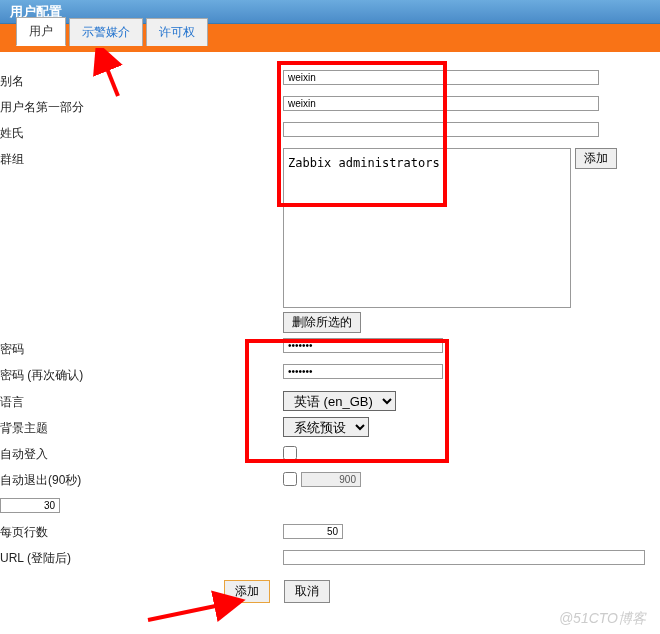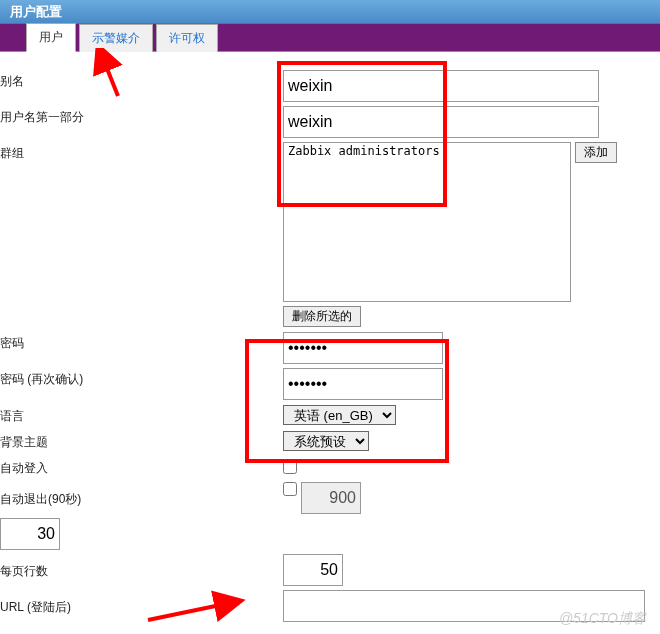--- a/index.html
+++ b/index.html
@@ -18,25 +18,25 @@
       height: 24px;
       line-height: 24px;
       color: #fff;
       font-weight: bold;
       padding-left: 10px;
       font-size: 13px;
       border-bottom: 1px solid #3a7ab0;
     }
     .tab-row {
       display: flex;
-      padding-left: 26px;
+      padding-left: 16px;
       height: 28px;
       align-items: flex-end;
-      background: #701a75;
-      border-bottom: 1px solid #f97316;
+      background: #f97316;
+      border-bottom: 7px solid #f97316;
     }
     .tab {
       border: 1px solid #aaa;
       border-bottom: none;
       padding: 5px 12px;
       margin-right: 3px;
       background: #e8e8e8;
       font-size: 12px;
       color: #1e70cd;
       cursor: pointer;
@@ -67,33 +67,33 @@
       font-size: 12px;
       color: #222;
       padding-top: 3px;
     }
     .field {
       display: flex;
       align-items: flex-start;
       gap: 4px;
     }
     input[type="text"], input[type="password"] {
-      height: 32px;
+      height: 15px;
       border: 1px solid #999;
       padding: 1px 4px;
-      font-size: 16px;
+      font-size: 10px;
     }
     .txt-wide { width: 316px; }
     .txt-short { width: 60px; text-align: right; padding-right: 8px;}
     .txt-url { width: 362px; }
     textarea.groups {
       width: 288px;
       height: 160px;
       border: 1px solid #999;
-      padding: 1px 4px;
+      padding: 7px 4px;
       font-size: 12px;
       resize: none;
       overflow-y: scroll;
     }
     select {
       height: 20px;
       border: 1px solid #666;
       font-size: 13px;
       background: #efefef;
       padding: 0 6px 0 6px;
@@ -153,20 +153,26 @@
     </div>
   </div>
 
   <div class="row">
     <div class="label">用户名第一部分</div>
     <div class="field">
       <input type="text" class="txt-wide" value="weixin" style="">
     </div>
   </div>
 
+  <div class="row">
+    <div class="label">姓氏</div>
+    <div class="field">
+      <input type="text" class="txt-wide" value="" style="">
+    </div>
+  </div>
 
   <div class="row">
     <div class="label">群组</div>
     <div class="field">
       <textarea class="groups" style="">Zabbix administrators</textarea>
       <button class="btn btn-small">添加</button>
     </div>
   </div>
 
   <div class="row">

